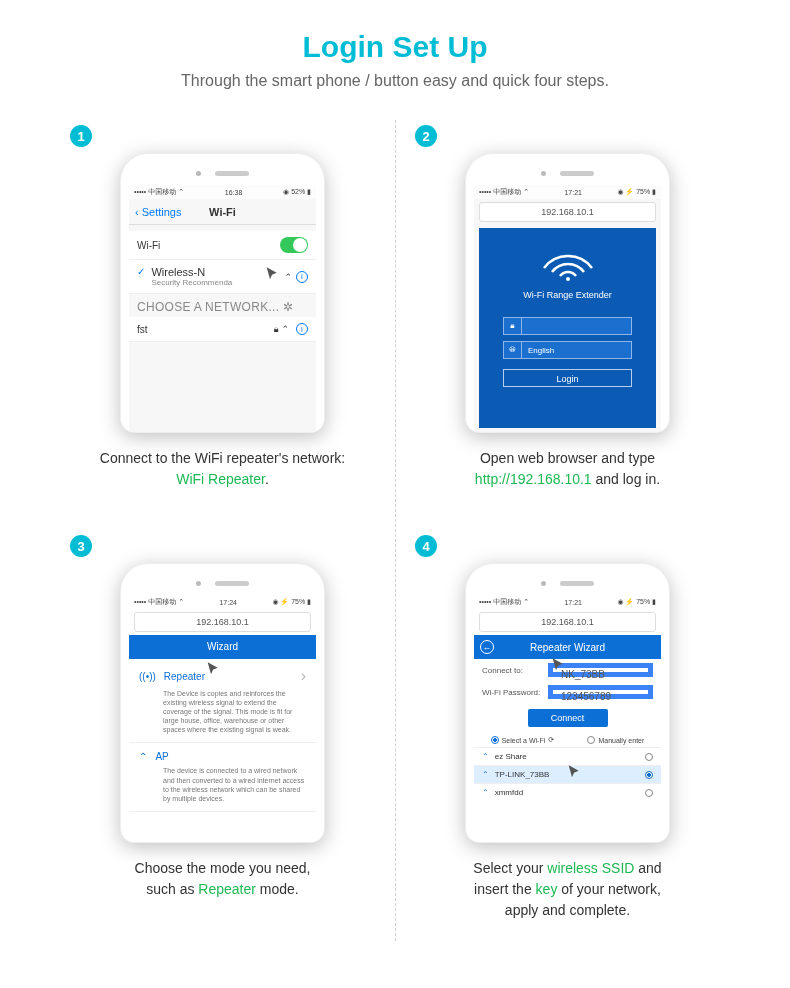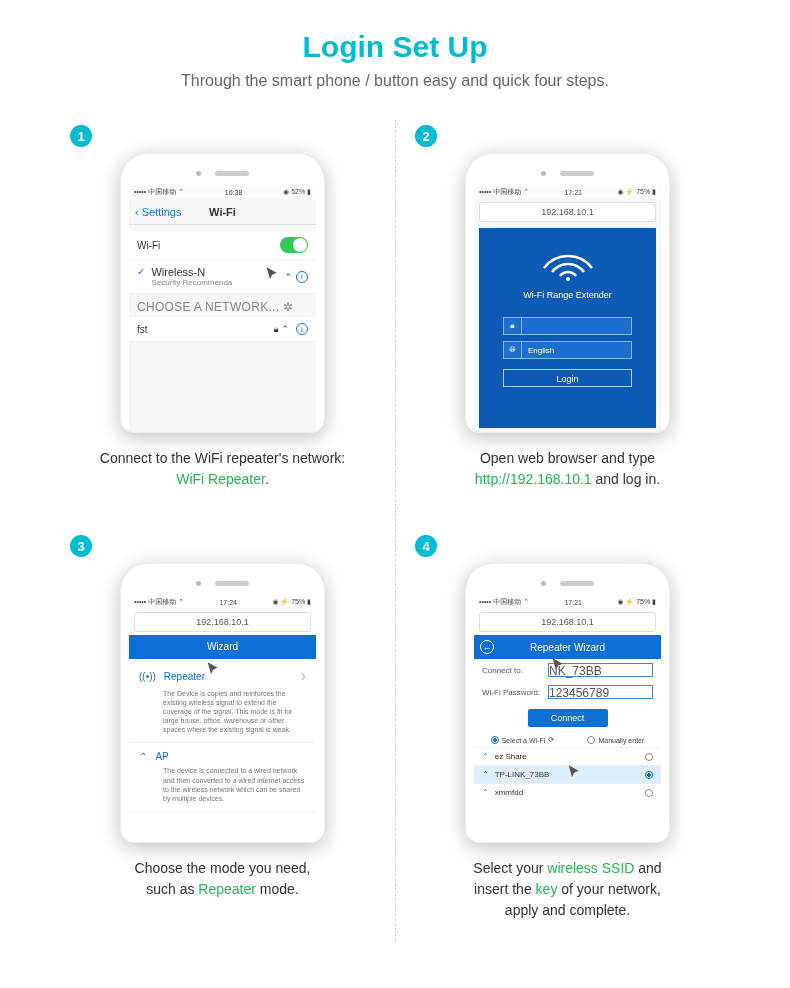--- a/index.html
+++ b/index.html
@@ -145,21 +145,21 @@
   .mode-title { color:#0b6fd6;font-size:10px; display:flex;align-items:center;gap:8px;}
   .mode-desc { font-size:7px; color:#777; margin-top:4px; line-height:1.3; padding-left:24px;}
   .signal-ic{color:#0b6fd6; font-size:10px;}
   .chev{color:#bbb;}
   
   .rw-header{background:#0b6fd6;color:#fff;height:24px;display:flex;align-items:center;font-size:10px;position:relative;}
   .rw-header .bk{position:absolute;left:6px;width:14px;height:14px;border:1px solid #fff;border-radius:50%;display:flex;align-items:center;justify-content:center;font-size:9px;}
   .rw-header span{margin:0 auto;}
   .form-row{display:flex;font-size:8px;color:#555;padding:4px 8px;align-items:center;}
   .form-row label{width:66px;}
-  .form-row .inp{flex:1;height:14px;border:1px solid #3b82f6;background:#fff;font-size:12px;padding:0 0;line-height:14px;color:#555;}
+  .form-row .inp{flex:1;height:14px;border:5px solid #3b82f6;background:#fff;font-size:10px;padding:0 8px;line-height:14px;color:#555;}
   .connect-btn{margin:6px auto;width:80px;height:18px;background:#0b6fd6;color:#fff;font-size:9px;display:flex;align-items:center;justify-content:center;border-radius:2px;}
   .tab-row{display:flex;justify-content:space-around;font-size:7px;color:#444;padding:3px 0;}
   .tab-row span{display:flex;align-items:center;gap:3px;}
   .radio{width:8px;height:8px;border:1px solid #888;border-radius:50%;display:inline-block;}
   .radio.on{border-color:#0b6fd6;background:radial-gradient(#0b6fd6 45%, #fff 50%);}
   .wifi-row{display:flex;align-items:center;justify-content:space-between;font-size:8px;padding:4px 8px;border-top:1px solid #eee;background:#fff;}
   .wifi-row.sel{background:#dceeff;}
   .wifi-row .l{display:flex;align-items:center;gap:6px;}
   .wifi-ic{color:#0b6fd6;font-size:8px;}
 </style>

